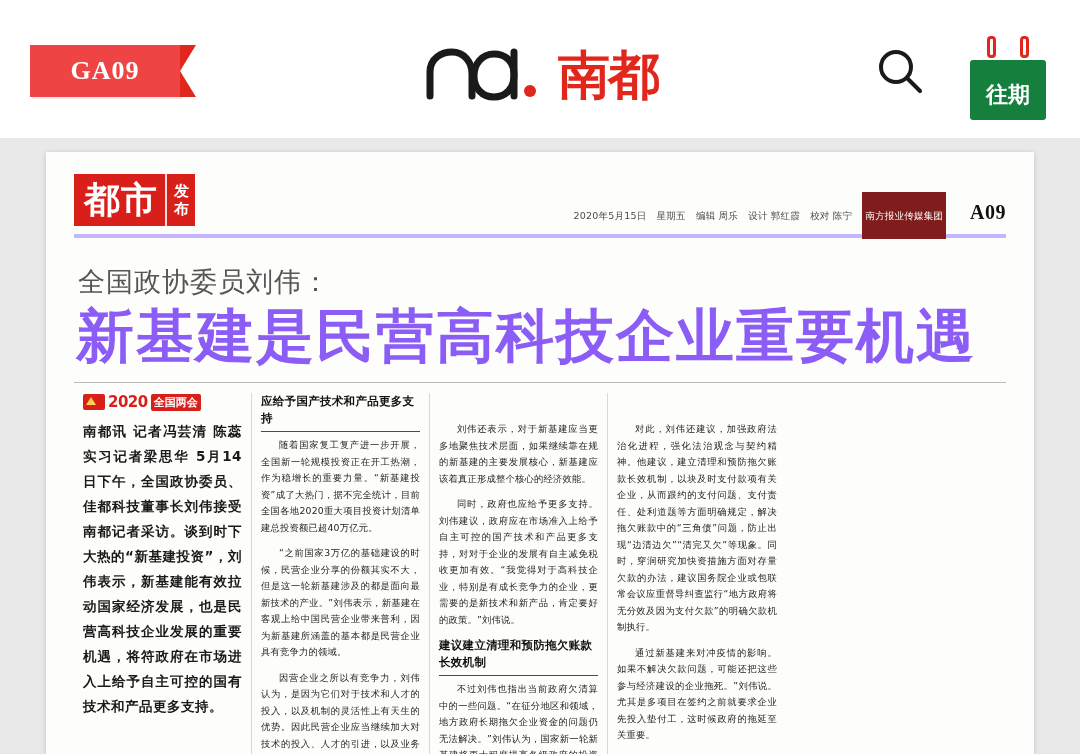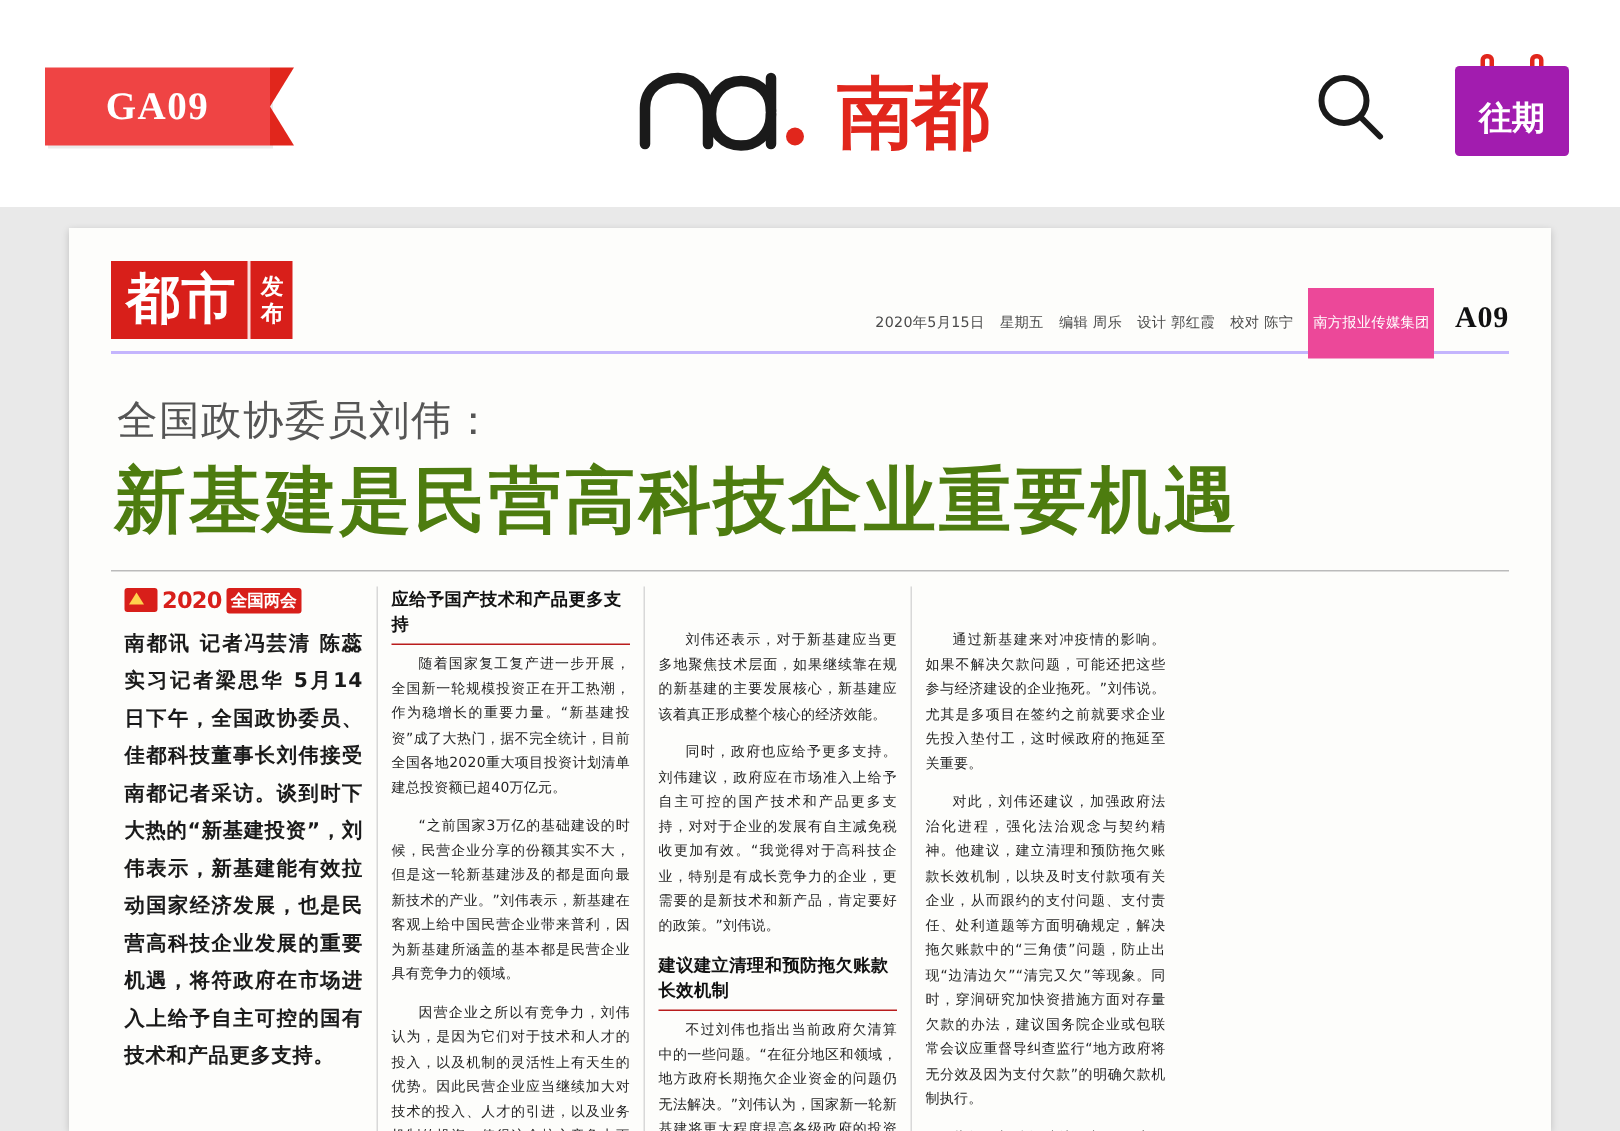--- a/index.html
+++ b/index.html
@@ -86,24 +86,24 @@
     position: absolute;
     right: 34px;
     top: 36px;
     width: 76px;
     height: 72px;
     cursor: pointer;
   }
   .archive-body {
     position: absolute;
     left: 0;
-    top: 8px;
+    top: 24px;
     width: 76px;
     height: 60px;
-    background: #a21caf;
+    background: #15803d;
     border-radius: 3px;
     color: #ffffff;
     font-family: "DejaVu Sans", sans-serif;
     font-size: 22px;
     font-weight: bold;
     display: flex;
     align-items: center;
     justify-content: center;
     padding-top: 10px;
     box-sizing: border-box;
@@ -141,21 +141,21 @@
     padding: 22px 28px 0 28px;
     box-sizing: border-box;
     overflow: hidden;
   }
 
   
   .masthead {
     display: flex;
     align-items: flex-end;
     justify-content: space-between;
-    border-bottom: 2px solid #c4b5fd;
+    border-bottom: 4px solid #c4b5fd;
     padding-bottom: 8px;
   }
   .nameplate {
     display: flex;
     align-items: stretch;
     background: #d81f1a;
     color: #fff;
     height: 52px;
     padding: 0 6px 0 10px;
   }
@@ -187,48 +187,48 @@
     padding-bottom: 2px;
   }
   .dateline {
     font-family: "DejaVu Sans", sans-serif;
     font-size: 9.5px;
     color: #4a4a4a;
     letter-spacing: .2px;
   }
   .dateline .seg { margin-right: 7px; }
   .dateline .boxed {
-    background: #ec4899;
+    background: #7f1d1d;
     color: #fff;
     padding: 18px 3px;
-    margin-right: 6px;
+    margin-right: 16px;
   }
   .folio {
     font-family: "Liberation Serif", serif;
     font-size: 20px;
     font-weight: bold;
     color: #111;
     letter-spacing: .5px;
   }
 
   
   .kicker {
     margin: 26px 0 4px 4px;
     font-family: "DejaVu Sans", sans-serif;
     font-size: 27px;
     color: #555;
     letter-spacing: 1px;
   }
   .headline {
     margin: 0 0 4px 2px;
     font-family: "DejaVu Sans", sans-serif;
-    font-size: 48px;
+    font-size: 58px;
     line-height: 64px;
     font-weight: bold;
-    color: #4d7c0f;
+    color: #8b5cf6;
     letter-spacing: 2px;
     white-space: nowrap;
   }
 
   
   .columns {
     display: flex;
     margin-top: 14px;
     border-top: 1px solid #bbb;
     padding-top: 10px;
@@ -401,20 +401,20 @@
         <div class="spacer-28"></div>
         <p class="para">刘伟还表示，对于新基建应当更多地聚焦技术层面，如果继续靠在规的新基建的主要发展核心，新基建应该着真正形成整个核心的经济效能。</p>
         <p class="para">同时，政府也应给予更多支持。刘伟建议，政府应在市场准入上给予自主可控的国产技术和产品更多支持，对对于企业的发展有自主减免税收更加有效。“我觉得对于高科技企业，特别是有成长竞争力的企业，更需要的是新技术和新产品，肯定要好的政策。”刘伟说。</p>
         <div class="subhead">建议建立清理和预防拖欠账款长效机制</div>
         <p class="para">不过刘伟也指出当前政府欠清算中的一些问题。“在征分地区和领域，地方政府长期拖欠企业资金的问题仍无法解决。”刘伟认为，国家新一轮新基建将更大程度提高各级政府的投资力度，如果不解决地方政府，包括地方大国国有企业欠款问题，可能会给参与的企业带来负面影响。</p>
 
       </div>
 
       <div class="col">
         <div class="spacer-28"></div>
+        <p class="para">对此，刘伟还建议，加强政府法治化进程，强化法治观念与契约精神。他建议，建立清理和预防拖欠账款长效机制，以块及时支付款项有关企业，从而跟约的支付问题、支付责任、处利道题等方面明确规定，解决拖欠账款中的“三角债”问题，防止出现“边清边欠”“清完又欠”等现象。同时，穿涧研究加快资措施方面对存量欠款的办法，建议国务院企业或包联常会议应重督导纠查监行“地方政府将无分效及因为支付欠款”的明确欠款机制执行。</p>
         <p class="para">通过新基建来对冲疫情的影响。如果不解决欠款问题，可能还把这些参与经济建设的企业拖死。”刘伟说。尤其是多项目在签约之前就要求企业先投入垫付工，这时候政府的拖延至关重要。</p>
-        <p class="para">对此，刘伟还建议，加强政府法治化进程，强化法治观念与契约精神。他建议，建立清理和预防拖欠账款长效机制，以块及时支付款项有关企业，从而跟约的支付问题、支付责任、处利道题等方面明确规定，解决拖欠账款中的“三角债”问题，防止出现“边清边欠”“清完又欠”等现象。同时，穿涧研究加快资措施方面对存量欠款的办法，建议国务院企业或包联常会议应重督导纠查监行“地方政府将无分效及因为支付欠款”的明确欠款机制执行。</p>
         <p class="para">此外，刘伟还建议，加强政府工程项目的审核，渐从上杜绝拖欠账款，加大问责力度，提高拖欠失信成本。建议建立健全申报机制，实施党政或导欠款责任“一票否决制”等推文监督的措施。</p>
       </div>
 
     </div>
   </div>
 </div>
 
 </body></html>

